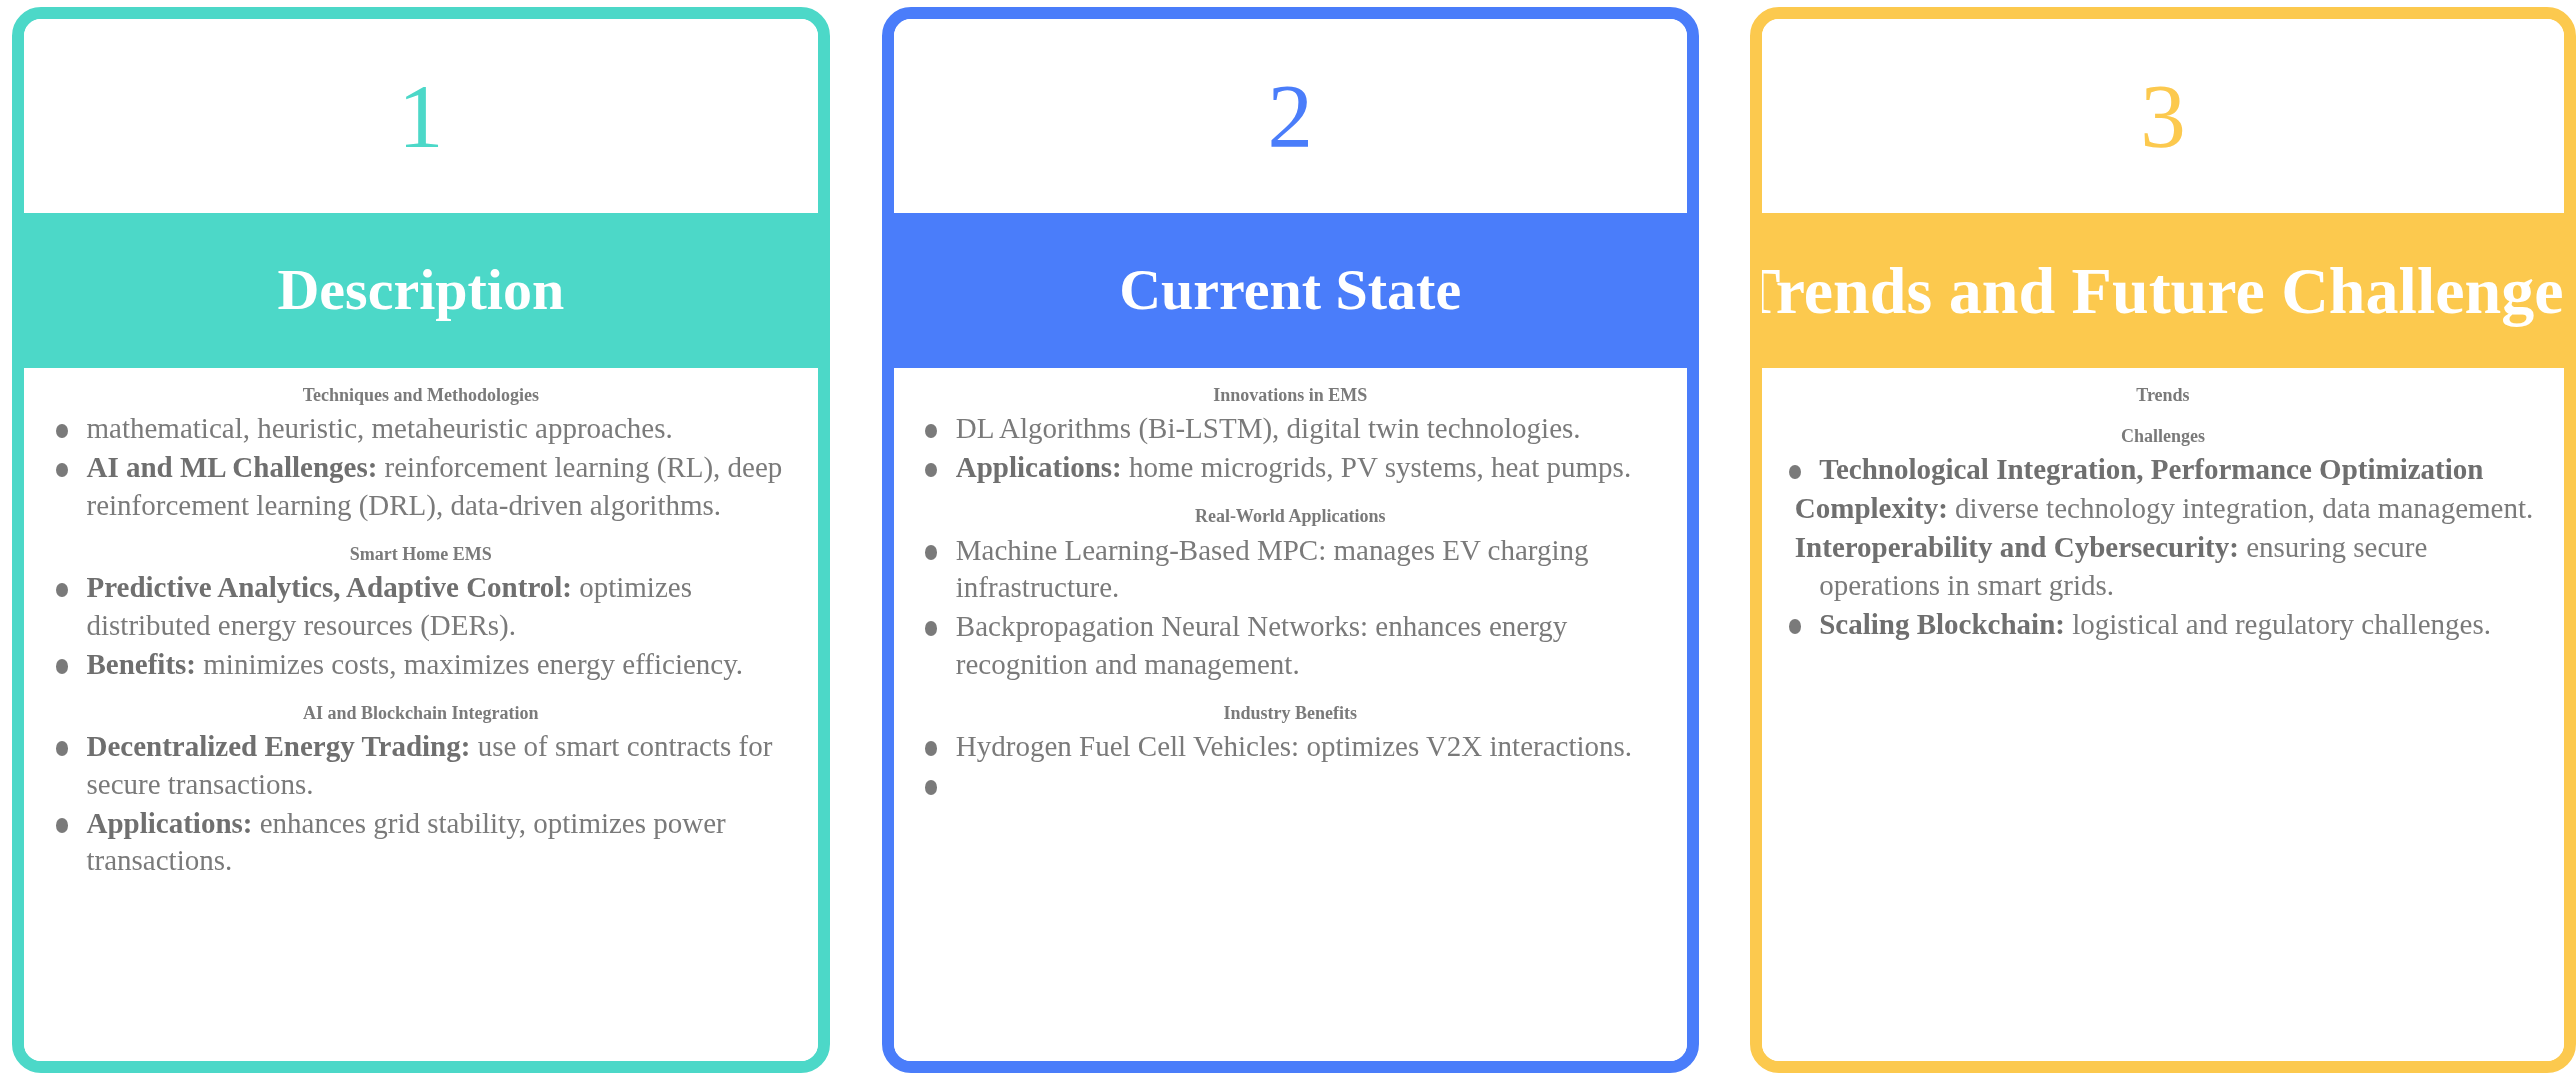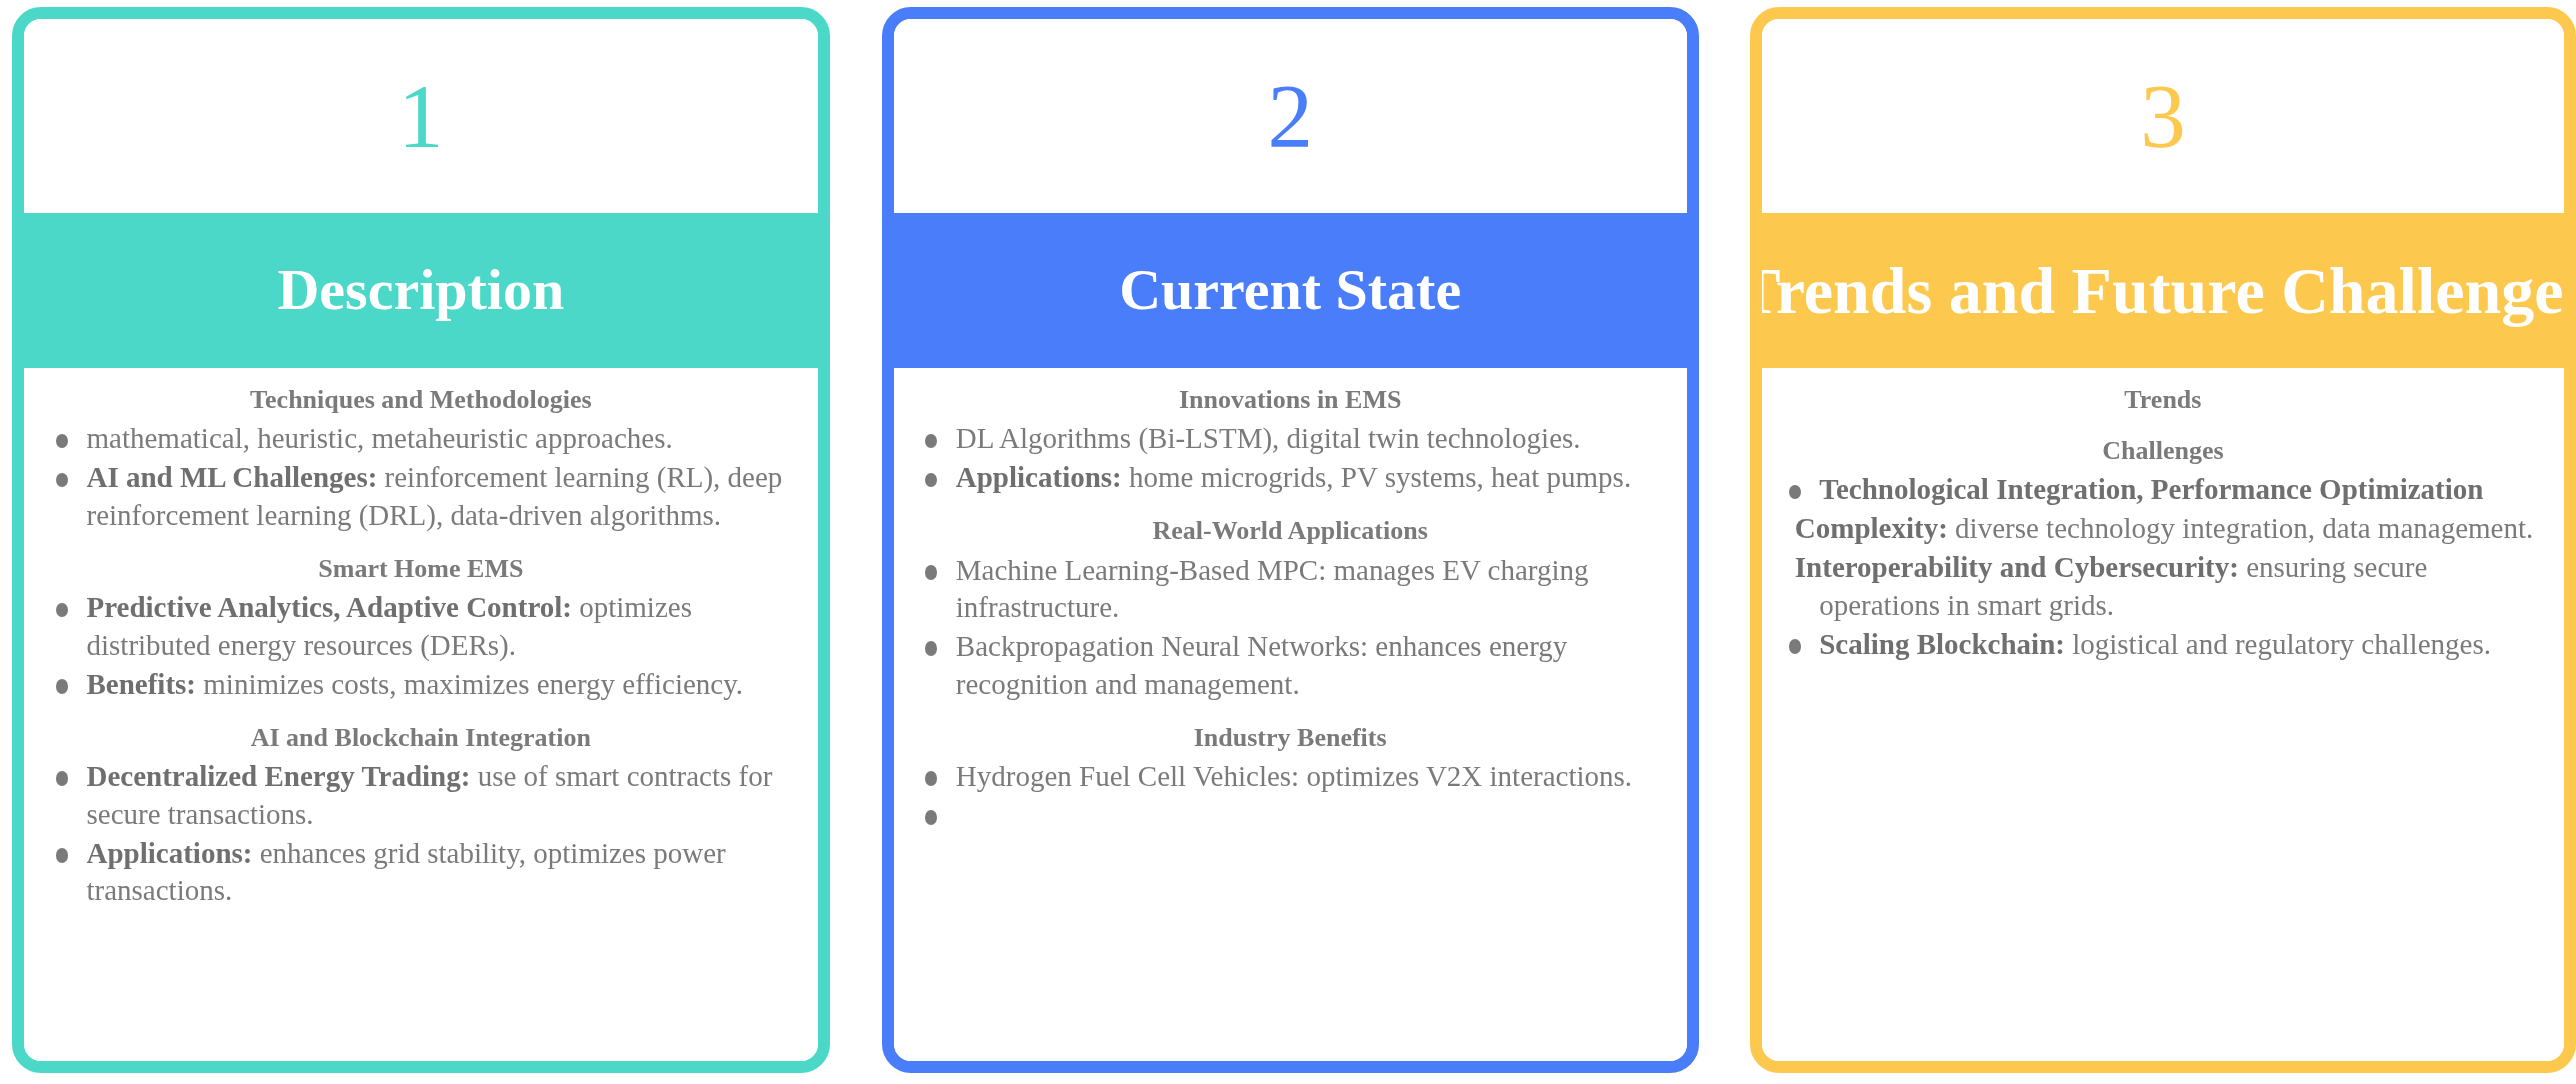--- a/index.html
+++ b/index.html
@@ -95,21 +95,21 @@
     line-height: 1.30;
   }
   .card-3 .body { padding-left: 13.4px; padding-right: 13.4px; }
 
   .section { margin-bottom: 18.3px; }
   .section:last-child { margin-bottom: 0; }
 
   .sec-head {
     text-align: center;
     font-weight: 700;
-    font-size: 26px;
+    font-size: 18px;
     color: #7A7A7A;
     margin-bottom: 3.7px;
     line-height: 1.25;
   }
 
   .bullets { list-style: none; }
 
   .bullet {
     position: relative;
     padding-left: 44px;

